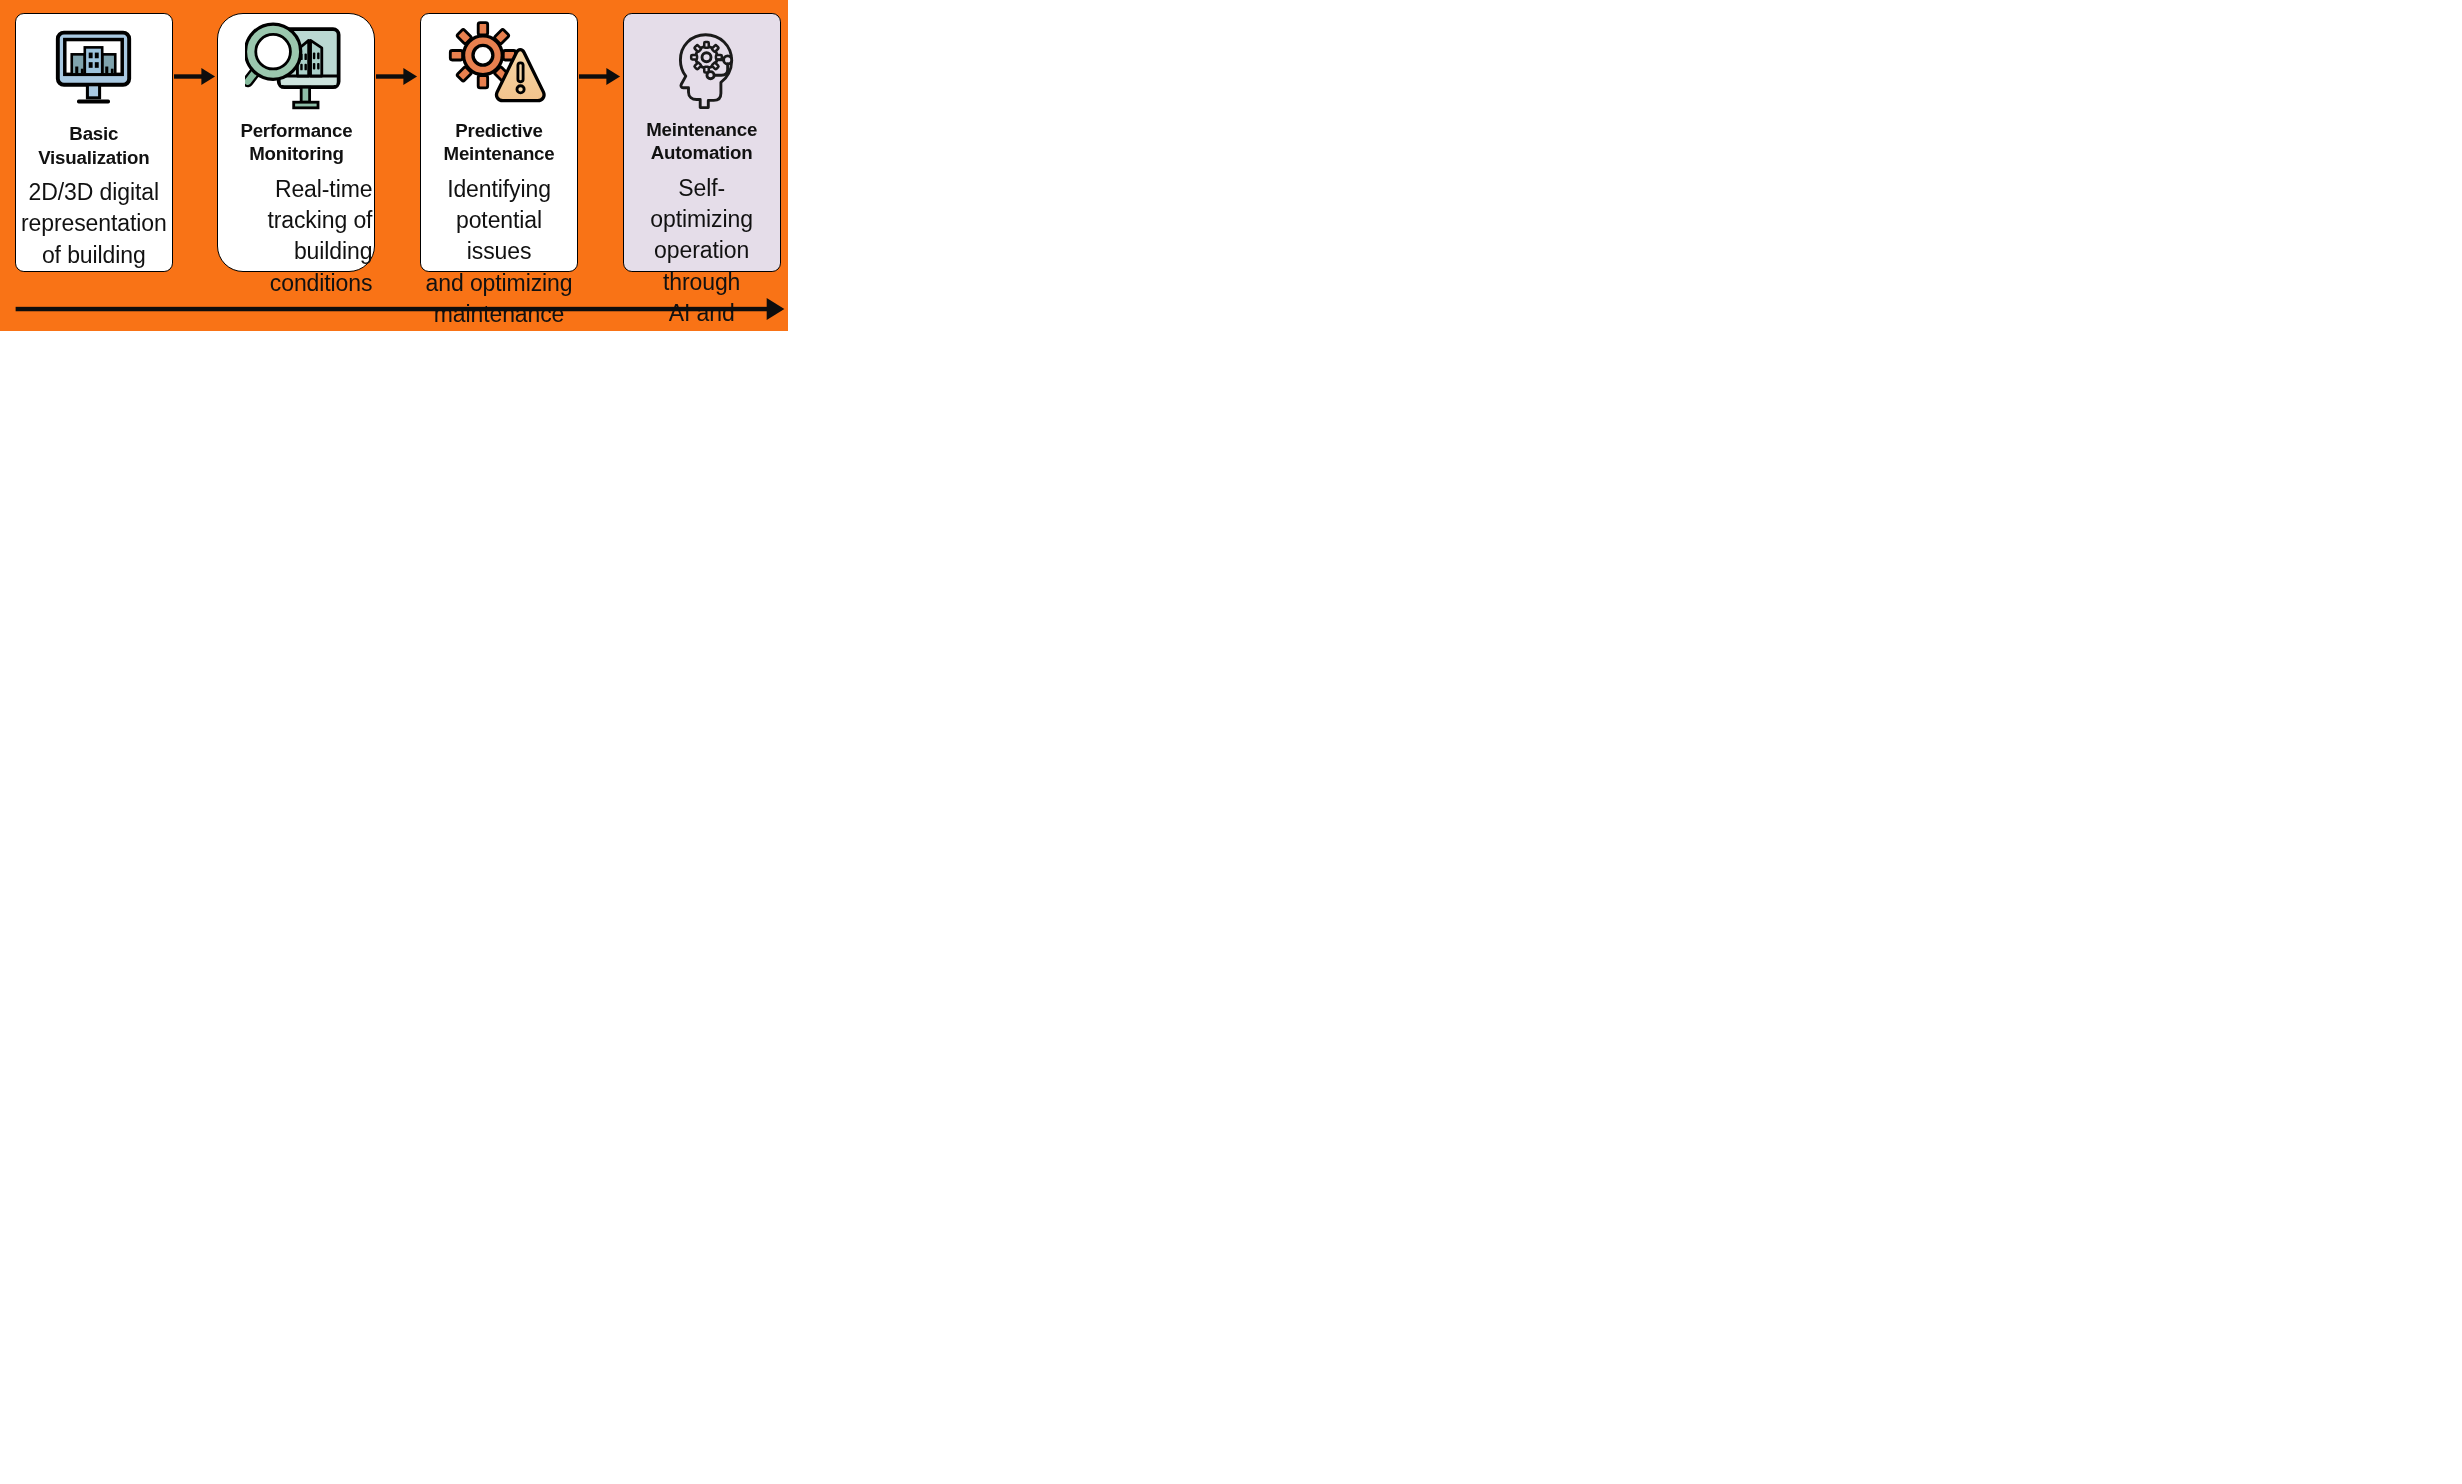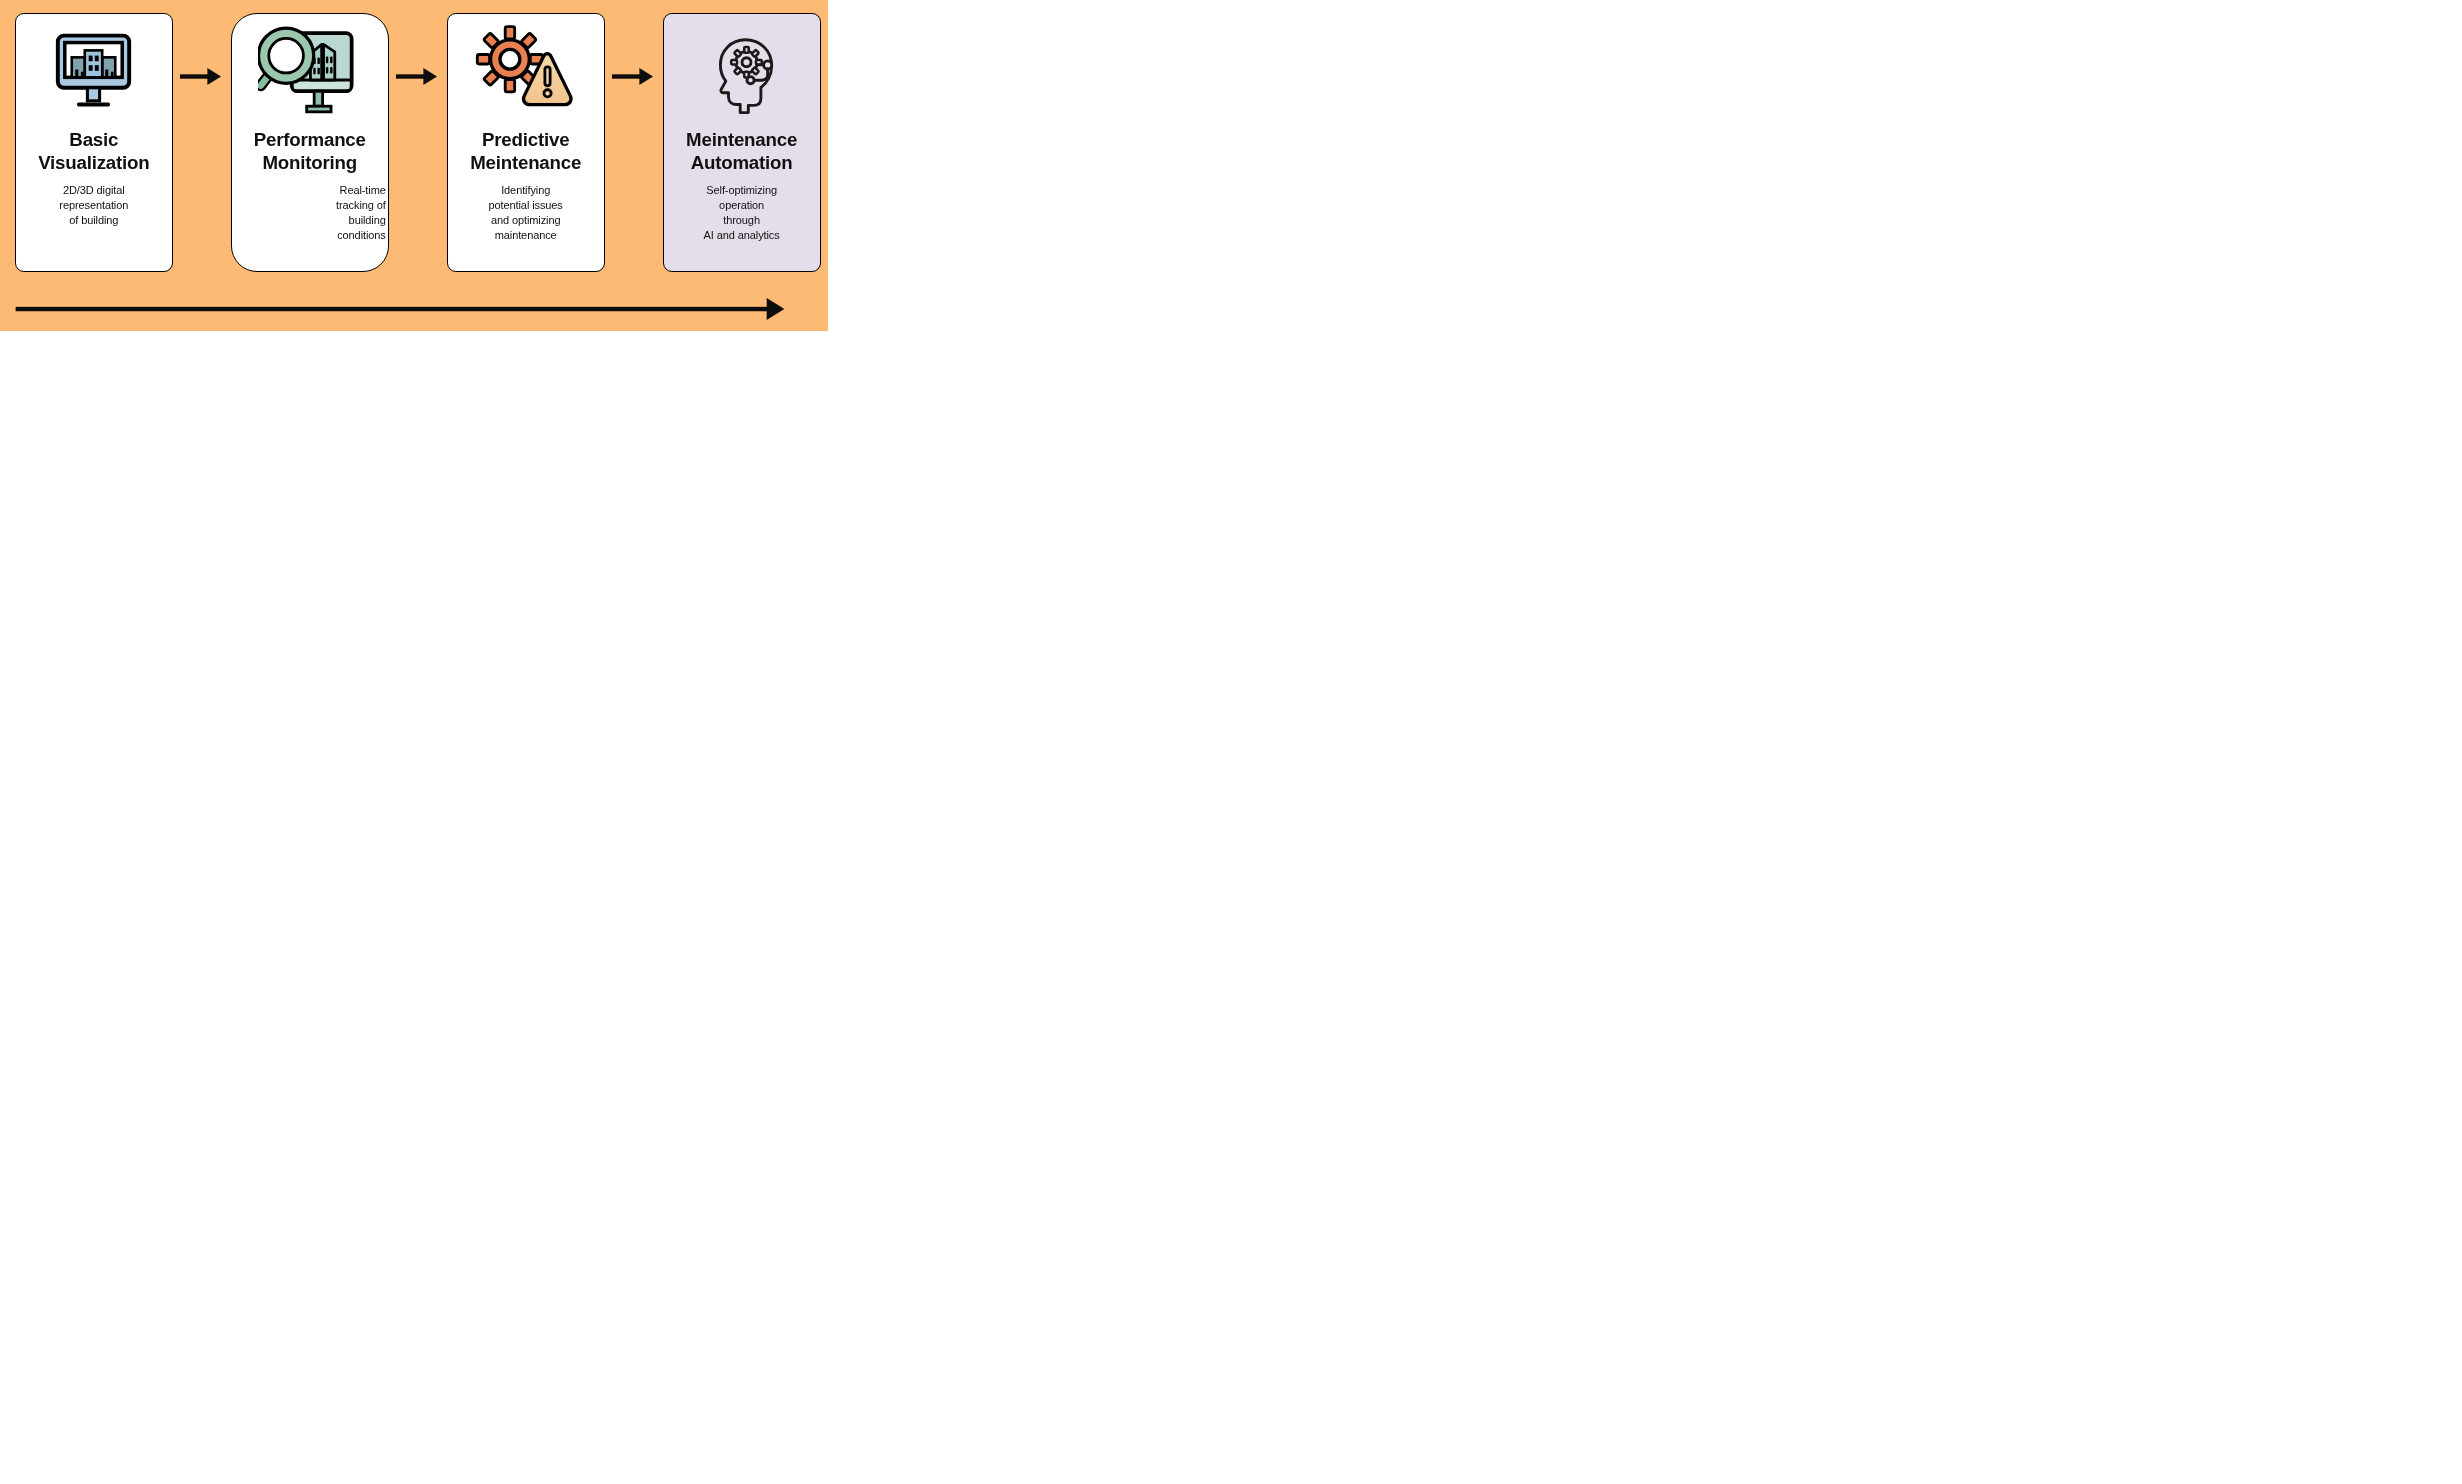--- a/index.html
+++ b/index.html
@@ -1,30 +1,30 @@
 <!DOCTYPE html>
 <html style="--text: #111111; --card_border: #000000; --arrow_black: #0d0d0d; --card4_bg: #e5dde9; --monitor_blue: #a9c9e2; --building_center_blue: #9cc2dc; --building_side_teal: #7fa3ad; --screen_white: #ffffff; --panel_teal: #bad8d2; --panel_teal_light: #cde3dd; --panel_building_teal: #abd0c9; --magnifier_teal: #9bc7ae; --magnifier_handle_teal: #86bb9e; --stand_teal: #8fbfa9; --gear_orange: #e8804f; --triangle_tan: #f2c38c; --triangle_tan_light: #f6d7a8; --outline_black: #1a1a1a;font-size:7.9px"><head>
 <meta charset="utf-8">
 <style>
   html,body{margin:0;padding:0;background:#ffffff;}
   body{font-family:"Liberation Sans", sans-serif;color:#111;}
-  .canvas{position:relative;width:788px;height:331px;background:#fdba74;overflow:hidden;padding-left:40px;}
+  .canvas{position:relative;width:788px;height:331px;background:#f97316;overflow:hidden;}
   .cards-row{position:absolute;top:12.8px;left:14.8px;right:7.4px;display:flex;align-items:flex-start;}
   .card{
     box-sizing:border-box;flex:0 0 158px;height:259px;
     background:#fff;border:1.5px solid #000;border-radius:8.9px;
     display:flex;flex-direction:column;align-items:stretch;
   }
   .icon-area{height:104px;display:flex;align-items:center;justify-content:center;padding-top:6.9px;}
   .stage-title{
     margin:3px 2px 0 2px;font-size:18.7px;line-height:1.26;font-weight:bold;
     text-align:center;white-space:pre-line;letter-spacing:-0.2px;
   }
   .stage-desc{
-    margin:7.9px 3.9px 0 3.9px;font-size:11px;line-height:1.36;font-weight:normal;
+    margin:7.9px 3.9px 0 3.9px;font-size:23px;line-height:1.36;font-weight:normal;
     text-align:center;white-space:pre-line;letter-spacing:-0.1px;
   }
   .card--left-desc .stage-desc{text-align:right;margin-left:9px;margin-right:2px;}
   .connector{flex:1 1 auto;display:flex;justify-content:center;padding-top:48px;}
   .timeline{position:absolute;left:14.8px;top:297px;width:771px;height:23.6px;}
   svg{display:block;}
 </style>
 </head>
 <body>
 

